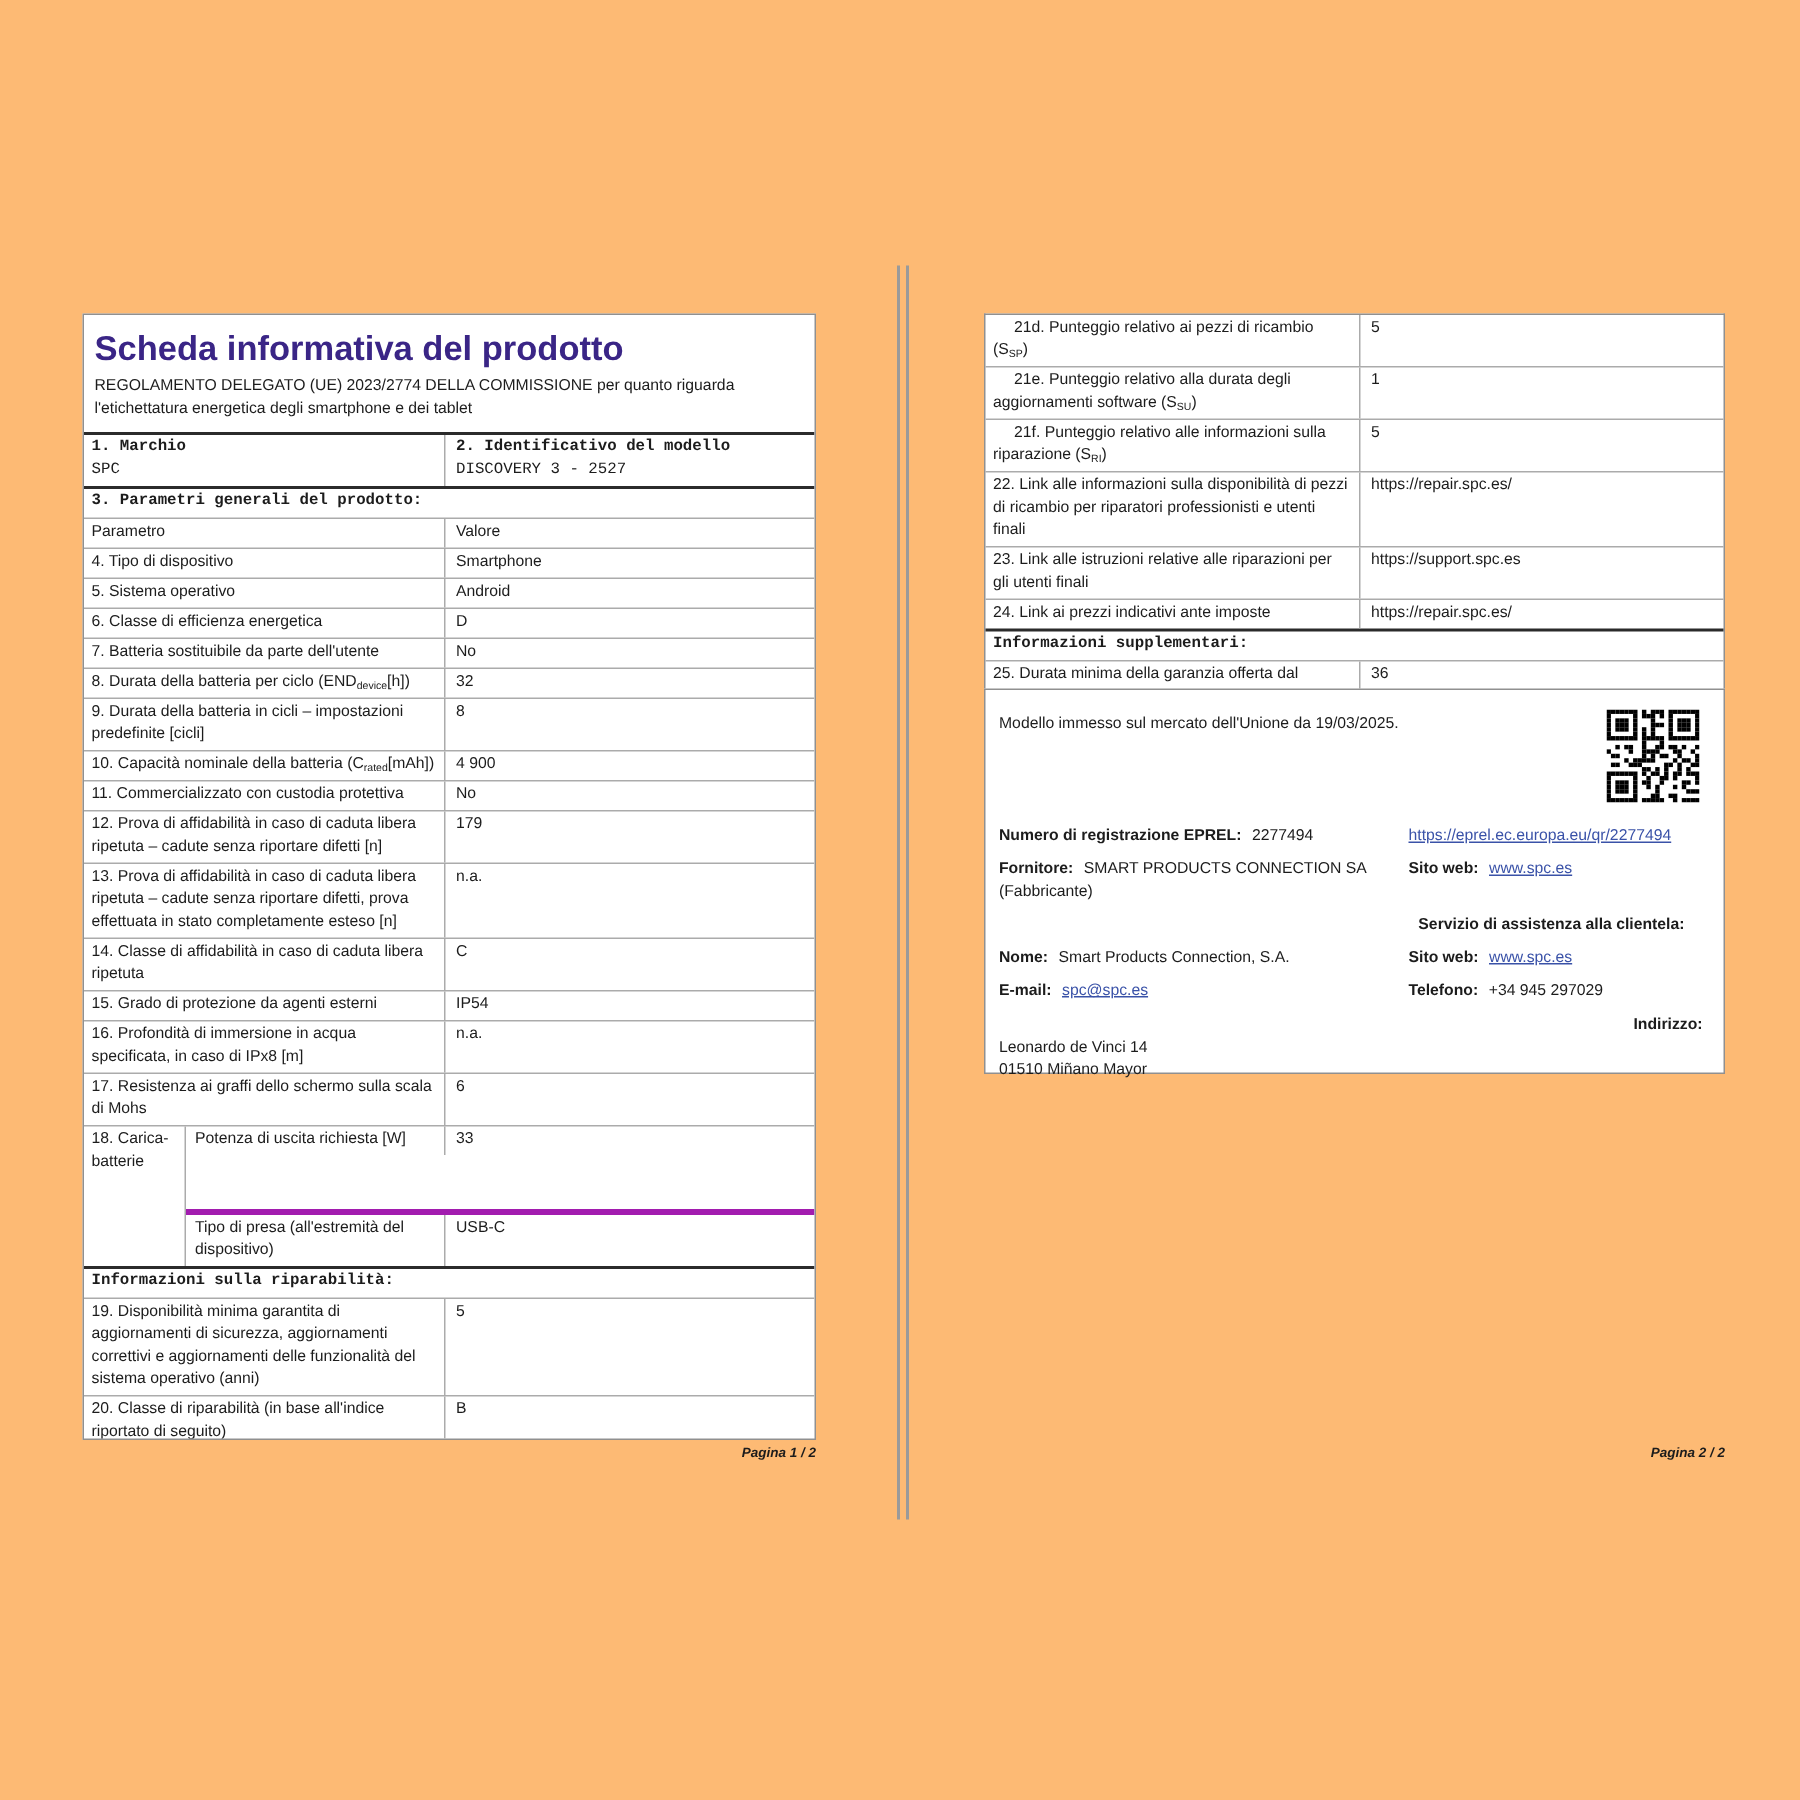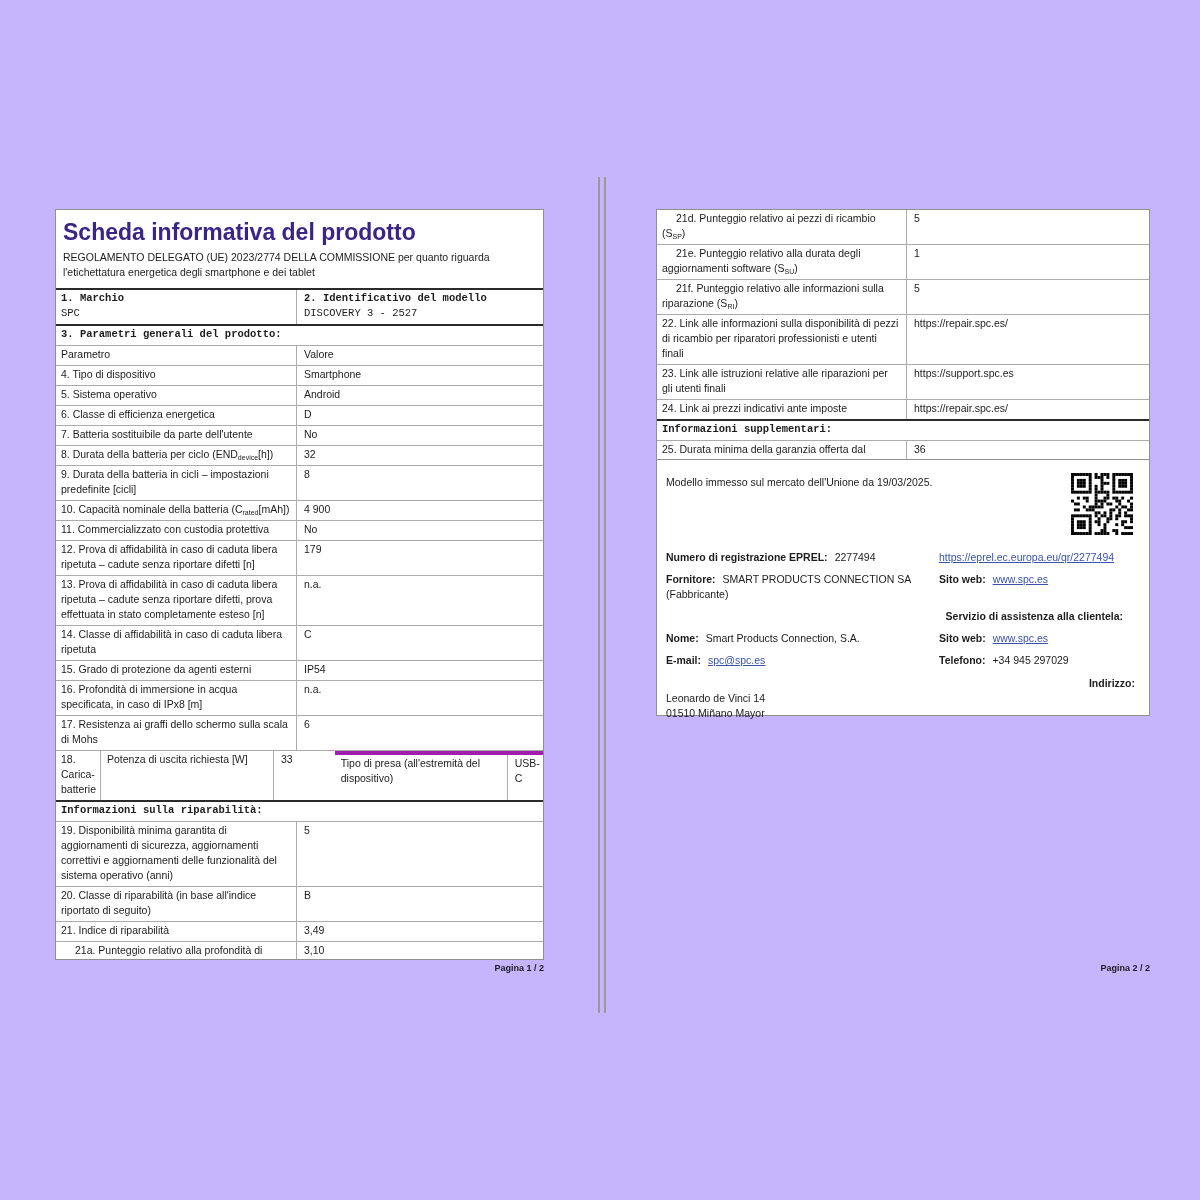--- a/index.html
+++ b/index.html
@@ -1,16 +1,16 @@
 <!DOCTYPE html>
 <html><head>
 <meta charset="utf-8">
 <style>
   html,body{margin:0;padding:0;background:#ffffff;}
-  #canvas{position:relative;width:1200px;height:1200px;background:#c4b5fd;overflow:hidden;
+  #canvas{position:relative;width:1200px;height:1200px;background:#fdba74;overflow:hidden;
           font-family:"Liberation Sans",sans-serif;color:#1c1c1c;}
   .vline{position:absolute;top:177px;height:836px;width:2px;background:#9a9a9a;}
   #v1{left:598px;} #v2{left:604px;}
 
   .pagebox{position:absolute;background:#fff;border:1px solid #909090;box-sizing:border-box;
            font-size:10.5px;line-height:15px;}
   #page1{left:55px;top:209px;width:489px;height:751px;overflow:hidden;}
   #page2t{left:656px;top:209px;width:494px;border-bottom:2px solid #2b2b2b;}
   #page2i{left:656px;top:459px;width:494px;height:257px;padding:12px 14px 0 9px;}
 
@@ -23,38 +23,38 @@
   .trow.nt{border-top:none;}
   .cl{width:241px;border-right:1px solid #ababab;padding:1px 6px 3px 5px;box-sizing:border-box;}
   .cr{flex:1;padding:1px 6px 3px 7px;}
   #page2t .cl{width:250px;}
   .section{font-weight:700;padding:1px 6px 3px 5px;flex:1;}
   .b{font-weight:700;}
   .ind{text-indent:14px;}
   sub{font-size:7px;line-height:0;vertical-align:-2px;}
 
   .chl{width:68px;border-right:1px solid #ababab;padding:1px 4px 3px 5px;box-sizing:border-box;}
-  .chmid{flex:1;display:flex;flex-direction:row;gap:36px;}
+  .chmid{flex:1;display:flex;flex-direction:column;gap:36px;}
   .chsub{display:flex;}
   .chsub + .chsub{border-top:4px solid #a21caf;}
   .chsl{width:173px;border-right:1px solid #ababab;padding:1px 6px 3px 6px;box-sizing:border-box;}
   .chsr{flex:1;padding:1px 6px 3px 7px;}
 
   .market{margin:3px 0 0 0;}
   .inforow{display:flex;margin-top:7px;}
   .inforow.first{margin-top:60px;}
   .il{flex:1;padding-right:12px;}
   .ir{width:196px;}
   .lbl{font-weight:700;text-align:right;}
   .val{margin-left:7px;}
   .link{color:#3a52a8;text-decoration:underline;overflow-wrap:anywhere;}
   .addr{margin-top:8px;}
   .qr{position:absolute;top:13px;right:16px;}
 
-  .pfooter{position:absolute;font-size:9px;font-weight:700;text-align:right;color:#1c1c1c;}
+  .pfooter{position:absolute;font-size:9px;font-weight:700;text-align:right;color:#1c1c1c;font-style:italic;}
   #f1{left:55px;top:963px;width:489px;}
   #f2{left:656px;top:963px;width:494px;}
 </style>
 </head>
 <body>
 
 <div id="canvas">
   <div class="vline" id="v1"></div>
   <div class="vline" id="v2"></div>
 

